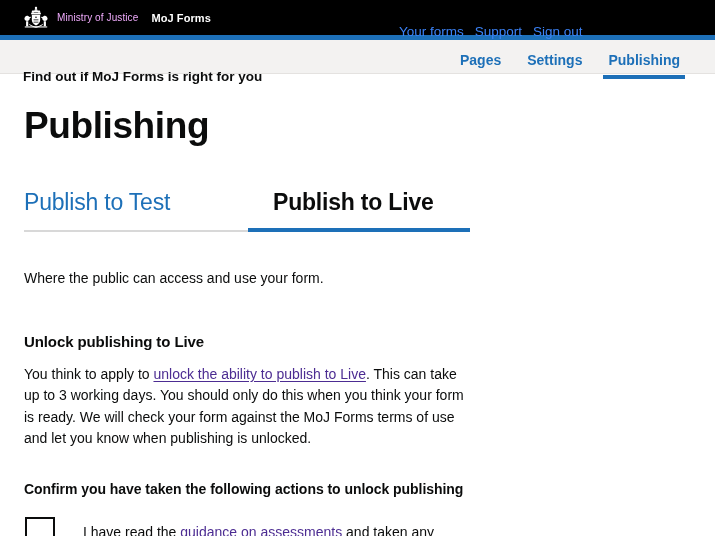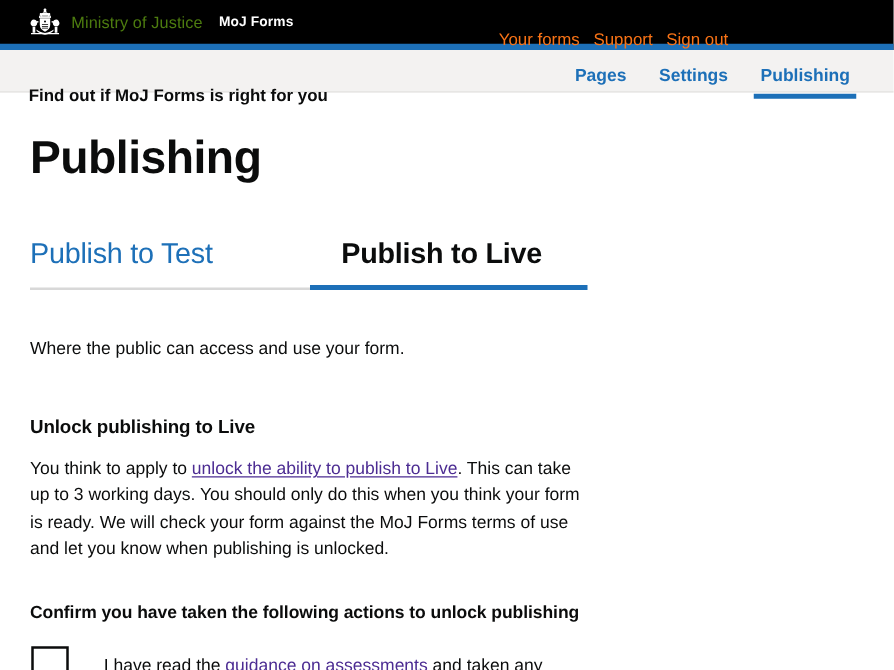--- a/index.html
+++ b/index.html
@@ -32,22 +32,22 @@
     padding-left: 23px;
     gap: 8px;
   }
   .crest {
     width: 26px;
     height: 23px;
     display: block;
     flex: 0 0 auto;
   }
   .dept-name {
-    color: #4d7c0f;
-    font-size: 13px;
+    color: #f0abfc;
+    font-size: 10px;
     letter-spacing: 0.1px;
     white-space: nowrap;
   }
   .product-name {
     color: #ffffff;
     font-size: 11px;
     font-weight: bold;
     white-space: nowrap;
     margin-left: 5px;
     letter-spacing: 0.1px;
@@ -55,21 +55,21 @@
   .header-nav {
     position: absolute;
     left: 399px;
     top: 0;
     height: 35px;
     display: flex;
     align-items: center;
     gap: 11px;
   }
   .header-nav a {
-    color: #f97316;
+    color: #3b82f6;
     font-size: 13.5px;
     text-decoration: none;
     white-space: nowrap;
     margin-top: 28px;
   }
 
   
   .form-bar {
     background: #f3f2f1;
     height: 33px;

